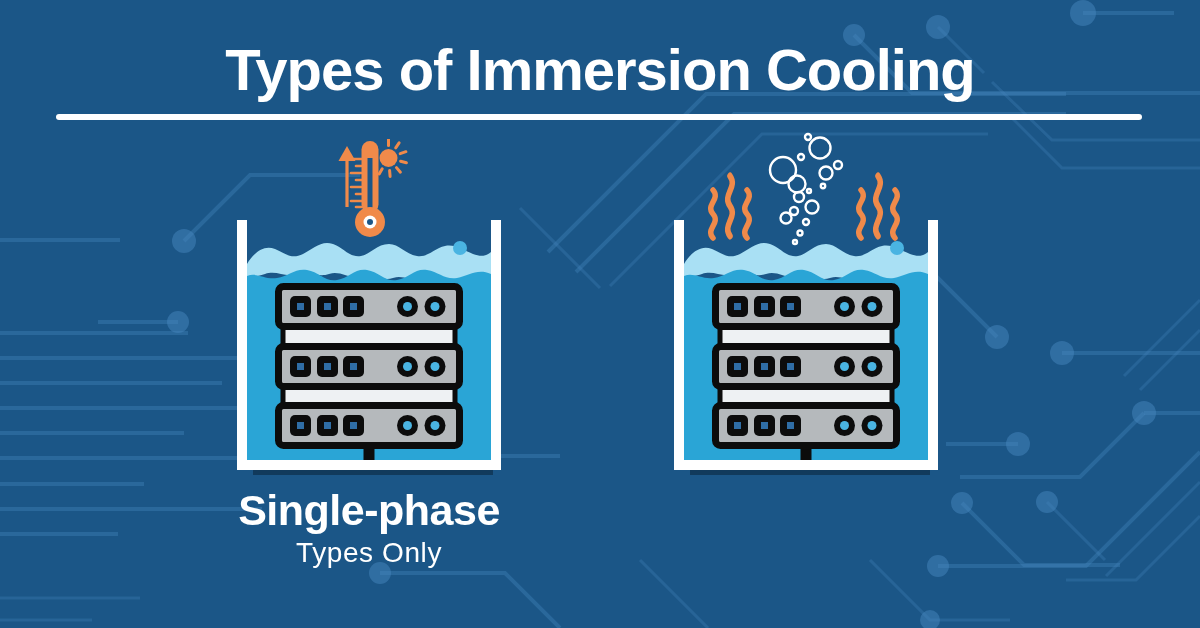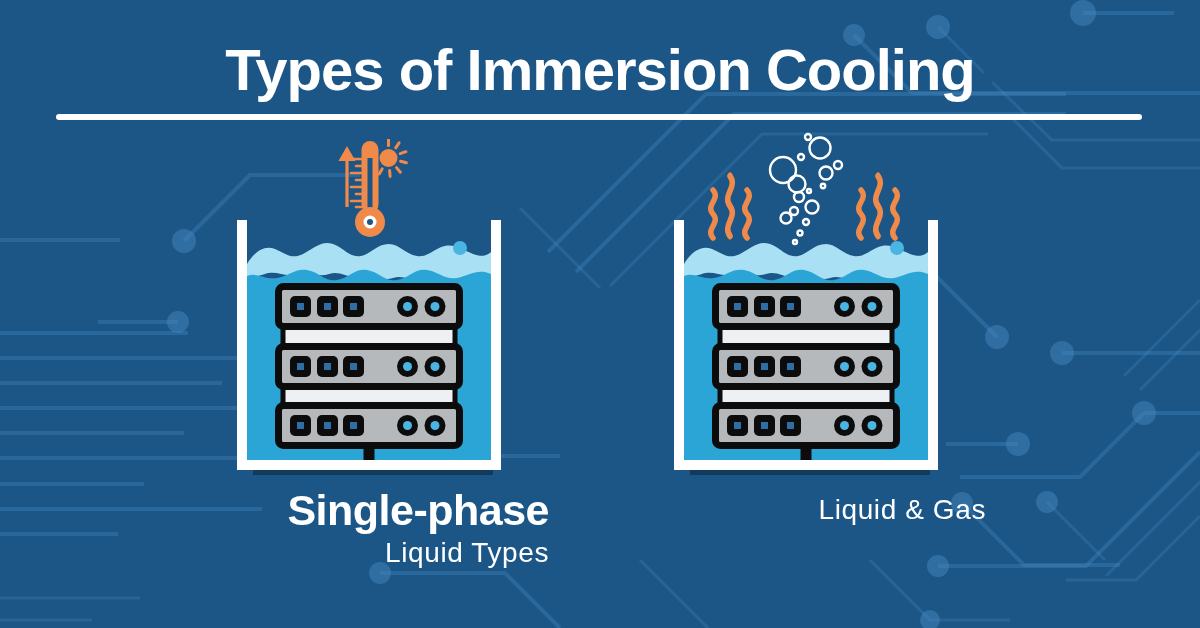--- a/index.html
+++ b/index.html
@@ -58,21 +58,21 @@
   .f-rail{fill:var(--color-rail_light)}
   .f-port{fill:var(--color-port_blue)}
   .f-led{fill:var(--color-led_blue)}
   .f-orange{fill:var(--color-orange)}
   .f-bg{fill:var(--color-background)}
   .f-shadow{fill:rgba(7,29,50,.5)}
   .s-ink{stroke:var(--color-ink_black)}
   .s-orange{stroke:var(--color-orange);fill:none;stroke-linecap:round}
   .s-bubble{stroke:var(--color-tank_white);fill:none;stroke-width:2.4}
   
-  .label-block{z-index:4;text-align:right;white-space:nowrap}
+  .label-block{z-index:4;text-align:center;white-space:nowrap}
   #label-left{left:189px;top:489px;width:360px}
   #label-right{left:626px;top:489px;width:360px}
   .phase-heading{font-size:43px;font-weight:700;letter-spacing:-.5px;line-height:1.0;color:var(--color-text_white)}
   .phase-sub{margin-top:7px;font-size:28px;font-weight:300;letter-spacing:.6px;line-height:1.0;color:var(--color-text_white)}
 </style>
 </head>
 <body>
 
 <svg width="0" height="0" style="position:absolute">
   <defs>
@@ -244,17 +244,16 @@
 
 <svg id="tank-left" class="abs tank-svg" viewBox="0 0 264 258">
   <use href="#sym-tank"></use>
 </svg>
 <svg id="tank-right" class="abs tank-svg" viewBox="0 0 264 258">
   <use href="#sym-tank"></use>
 </svg>
 
 <div id="label-left" class="abs label-block">
   <div class="phase-heading">Single-phase</div>
-  <div class="phase-sub">Liquid Types</div>
+  <div class="phase-sub">Types Only</div>
 </div>
 <div id="label-right" class="abs label-block">
-  <div class="phase-sub">Liquid &amp; Gas</div>
 </div>
 
 </body></html>

